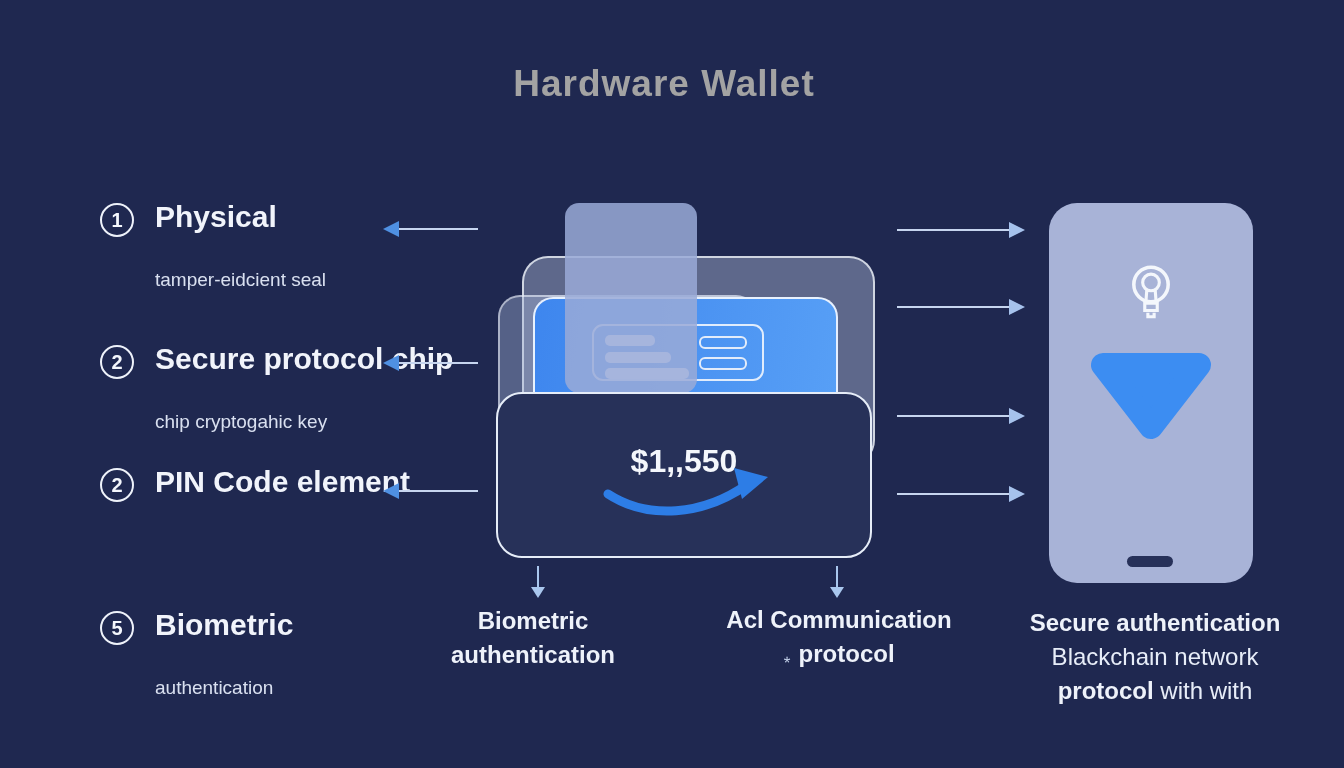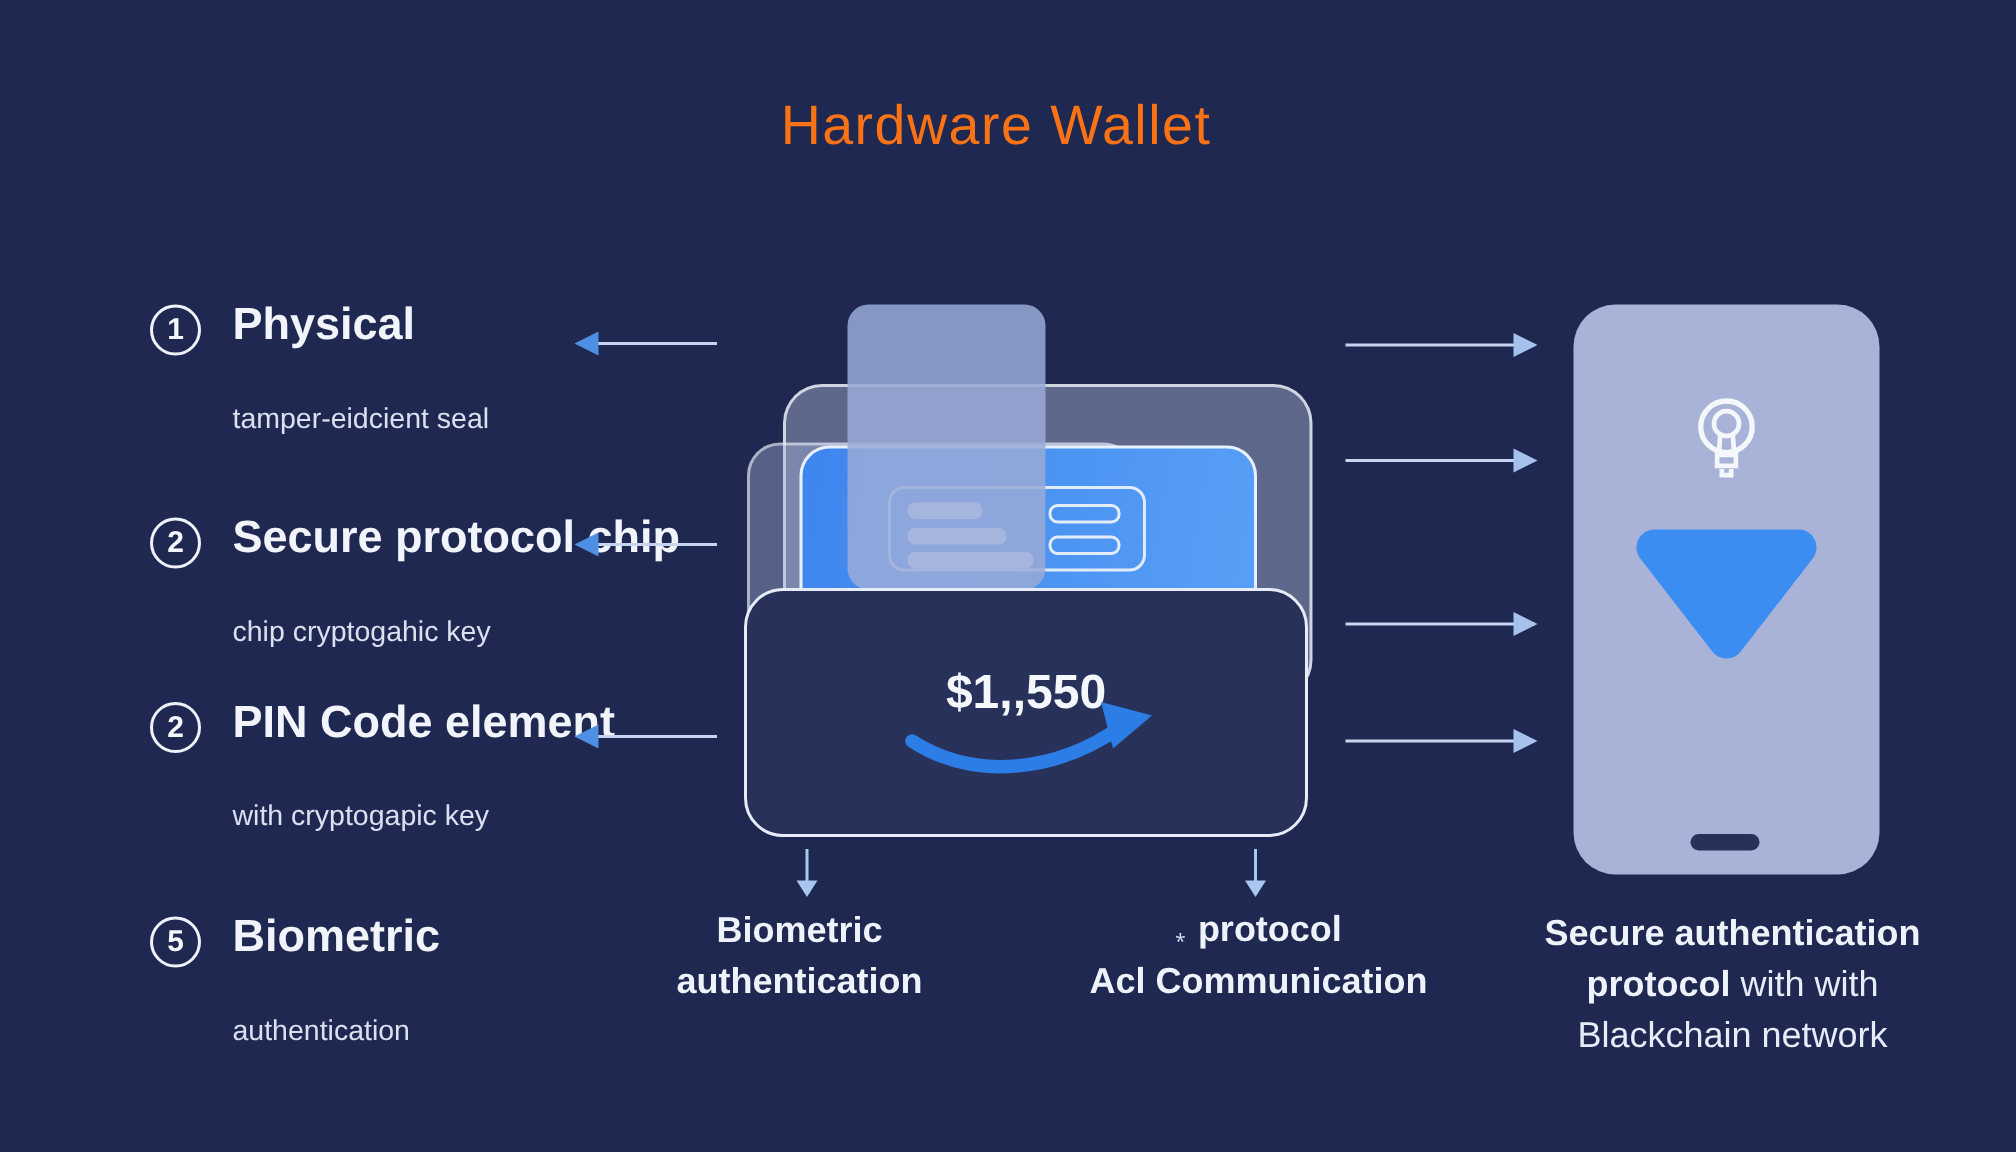--- a/index.html
+++ b/index.html
@@ -9,22 +9,22 @@
     background:#1f2850;
     font-family:"Liberation Sans", sans-serif;
     overflow:hidden;
     color:#edf1f9;
   }
   .abs { position:absolute; }
 
   
   .main-title {
     top:63px; left:664px; transform:translateX(-50%);
-    font-size:37px; font-weight:400; letter-spacing:1px;
-    color:#f97316; white-space:nowrap;
+    font-size:37px; font-weight:700; letter-spacing:1px;
+    color:#a3a3a3; white-space:nowrap;
   }
 
   
   .feature { display:flex; gap:21px; align-items:flex-start; left:100px; }
   .num-circle {
     width:34px; height:34px; border:2.5px solid #eef2fa; border-radius:50%;
     display:flex; align-items:center; justify-content:center;
     font-size:20px; font-weight:700; color:#f4f7fd; flex:0 0 auto;
     margin-top:1px;
   }
@@ -132,21 +132,20 @@
 
   </div>
 </div>
 
 <div class="abs feature" style="top:467px;">
   <div class="num-circle">
       <span>2</span>
     </div>
   <div>
     <div class="feature-title">PIN Code element</div>
-    <div class="feature-sub">with cryptogapic key</div>
 
   </div>
 </div>
 
 <div class="abs feature" style="top:610px;">
   <div class="num-circle">
       <span>5</span>
     </div>
   <div>
     <div class="feature-title">Biometric</div>
@@ -215,25 +214,25 @@
   <path d="M18,15 L114,15 L66,77 Z" fill="#3c8df2" stroke="#3c8df2" stroke-width="24" stroke-linejoin="round"></path>
 </svg>
 <div class="abs home-pill"></div>
 
 <div class="abs bottom-label" style="left:533px; top:604px;">
   <div class="l-bold">Biometric</div>
   <div class="l-bold">authentication</div>
 </div>
 
 <div class="abs bottom-label" style="left:839px; top:603px;">
+  <div class="l-bold">Acl Communication</div>
   <div class="l-bold">
     <span class="mark-star">⁎</span><span class="inline">protocol</span>
   </div>
-  <div class="l-bold">Acl Communication</div>
 </div>
 
 <div class="abs bottom-label" style="left:1155px; top:606px;">
   <div class="l-bold">Secure authentication</div>
+  <div class="l-reg">Blackchain network</div>
   <div class="l-reg">
     <span class="l-bold inline">protocol</span><span class="inline"> with with</span>
   </div>
-  <div class="l-reg">Blackchain network</div>
 </div>
 
 </body></html>

